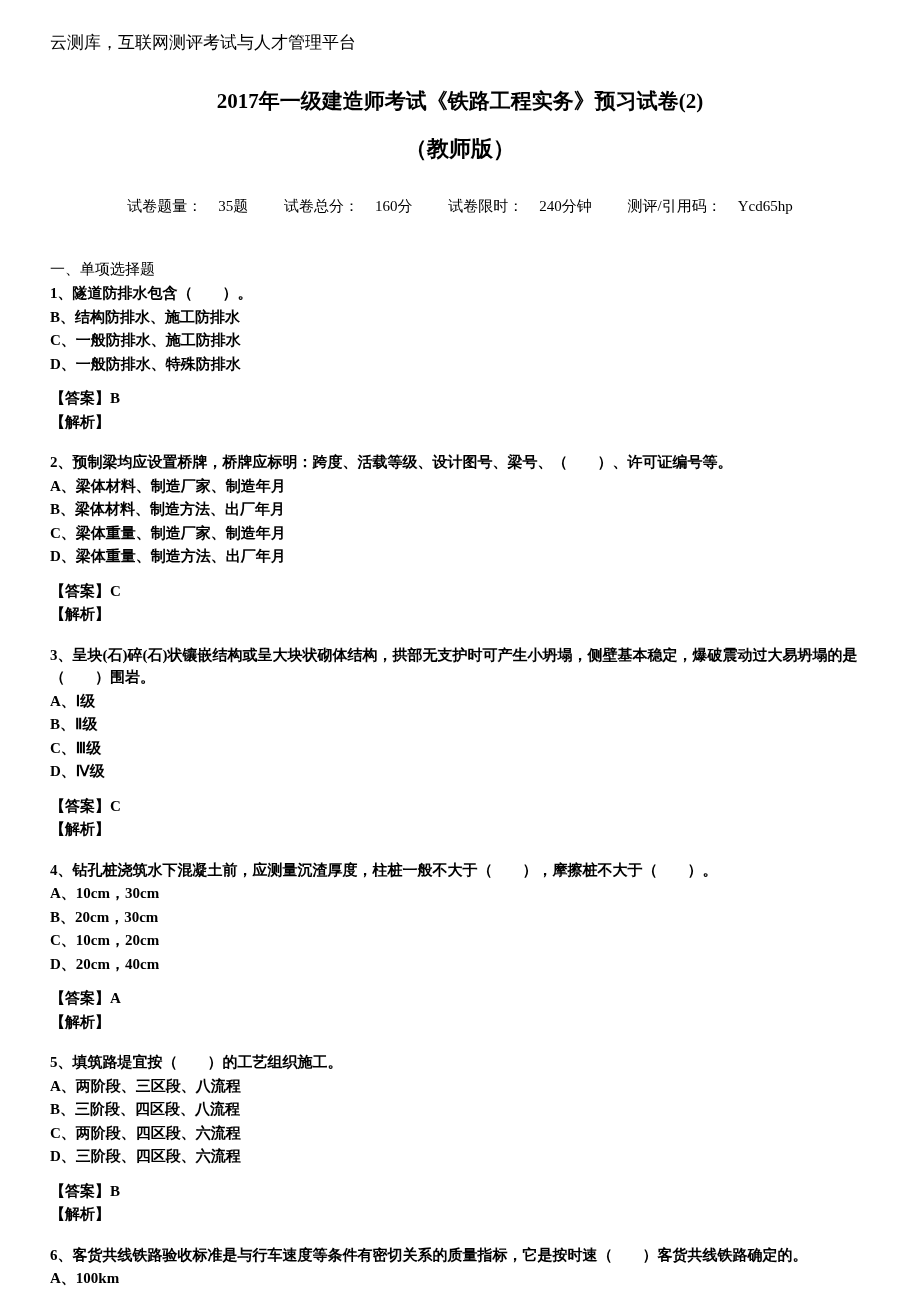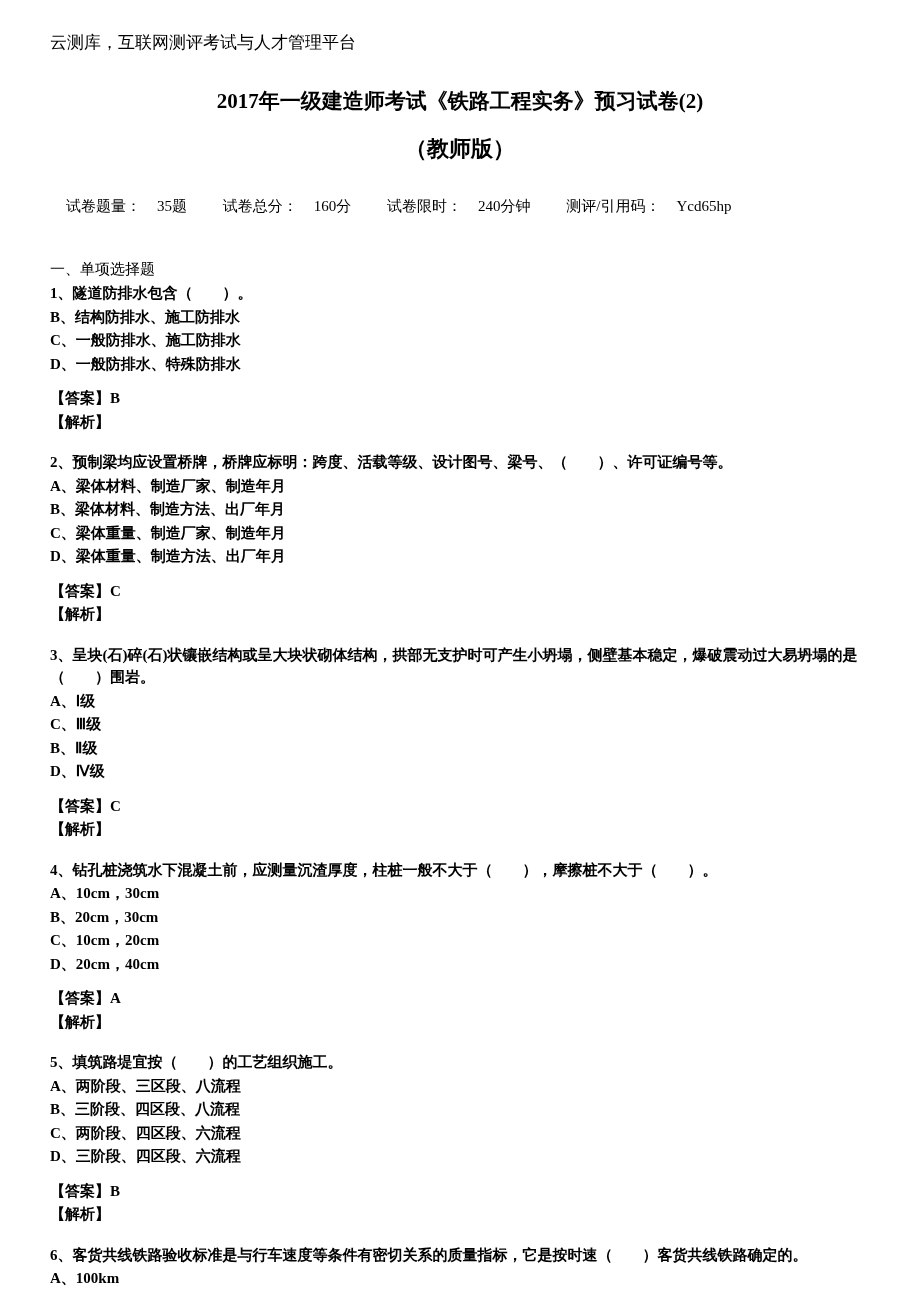--- a/index.html
+++ b/index.html
@@ -28,21 +28,21 @@
       font-weight: bold;
       margin-bottom: 15px;
     }
     .subtitle {
       text-align: center;
       font-size: 22px;
       font-weight: bold;
       margin-bottom: 30px;
     }
     .meta {
-      text-align: left;
+      text-align: center;
       font-size: 15px;
       margin-bottom: 40px;
       margin-top: 9px;
     }
     .meta span {
       margin: 0 8px;
     }
     .section-header {
       font-weight: normal;
       margin-bottom: 2px;
@@ -101,22 +101,22 @@
       <div class="option">C、梁体重量、制造厂家、制造年月</div>
       <div class="option">D、梁体重量、制造方法、出厂年月</div>
       <div class="answer-block">
         <div class="answer-line">【答案】C</div>
         <div class="answer-line">【解析】</div>
       </div>
     </div>
     <div class="question">
       <div class="question-text">3、呈块(石)碎(石)状镶嵌结构或呈大块状砌体结构，拱部无支护时可产生小坍塌，侧壁基本稳定，爆破震动过大易坍塌的是（　　）围岩。</div>
       <div class="option">A、Ⅰ级</div>
+      <div class="option">B、Ⅱ级</div>
       <div class="option">C、Ⅲ级</div>
-      <div class="option">B、Ⅱ级</div>
       <div class="option">D、Ⅳ级</div>
       <div class="answer-block">
         <div class="answer-line">【答案】C</div>
         <div class="answer-line">【解析】</div>
       </div>
     </div>
     <div class="question">
       <div class="question-text">4、钻孔桩浇筑水下混凝土前，应测量沉渣厚度，柱桩一般不大于（　　），摩擦桩不大于（　　）。</div>
       <div class="option">A、10cm，30cm</div>
       <div class="option">B、20cm，30cm</div>

